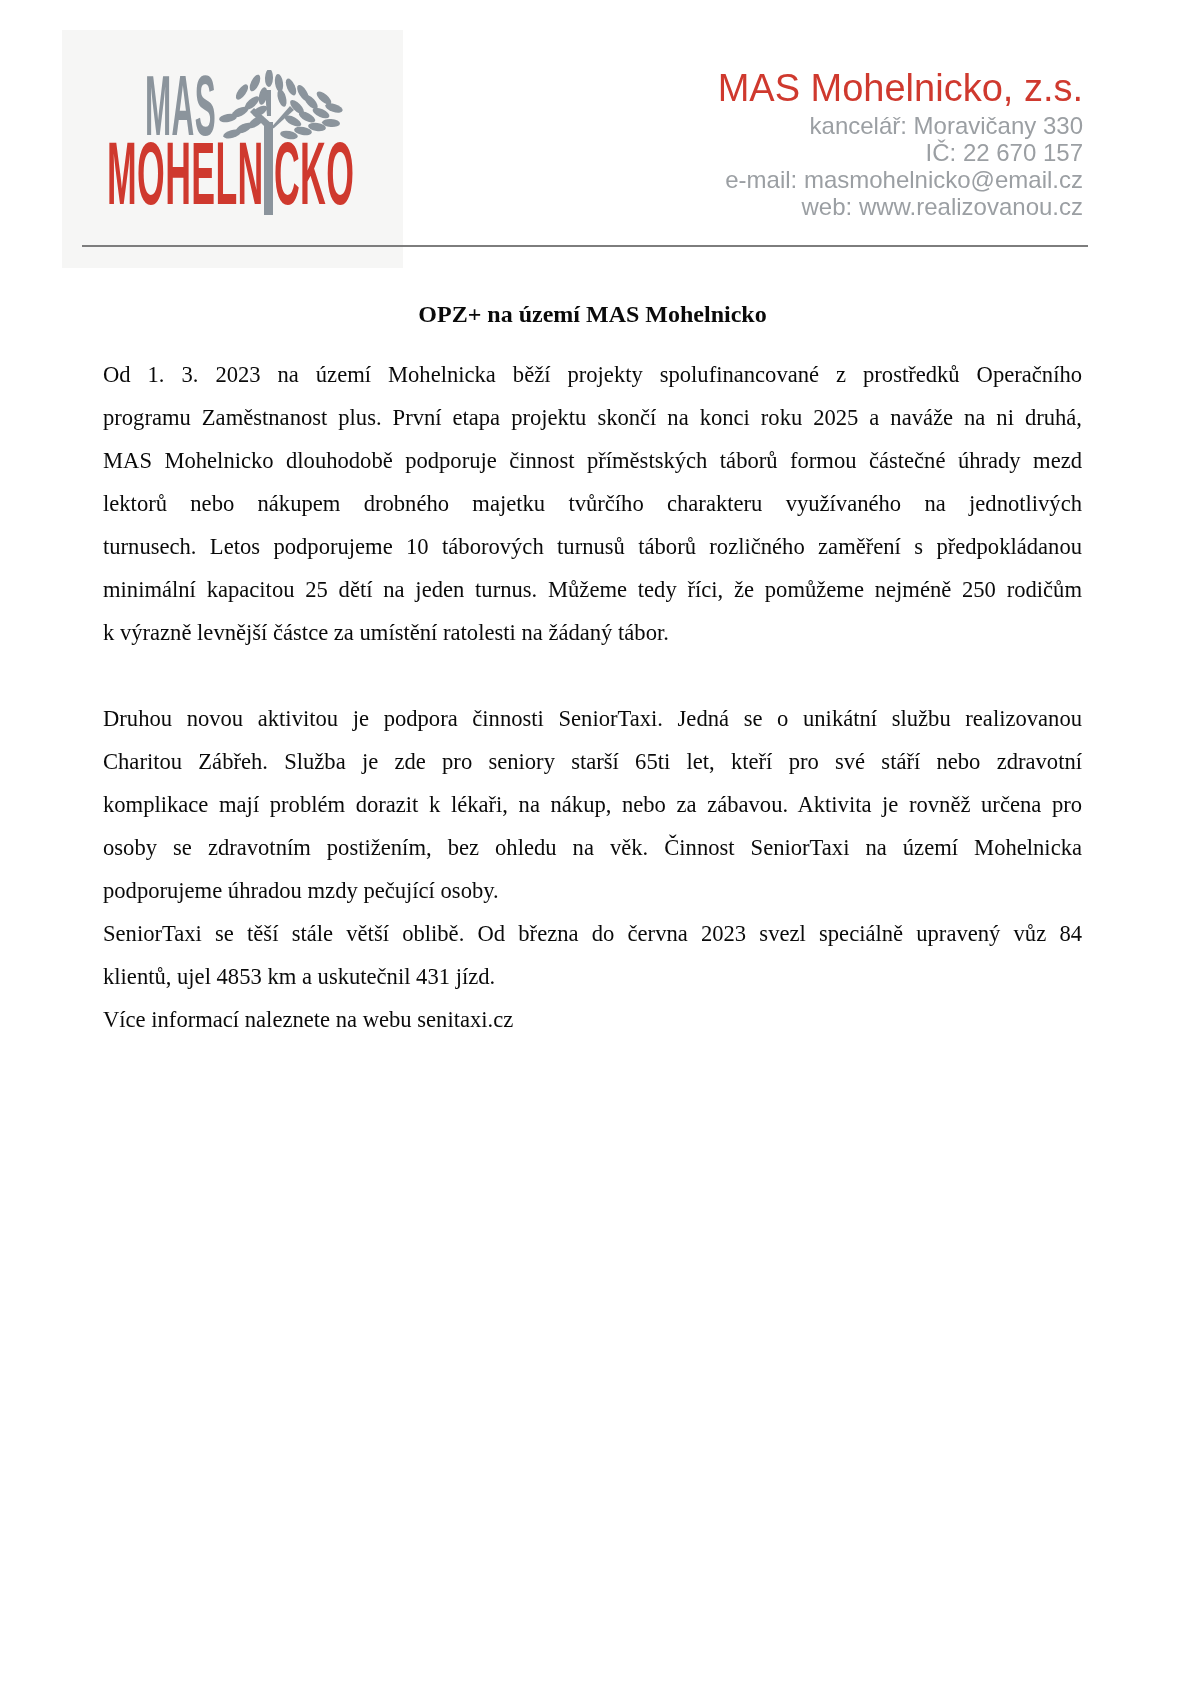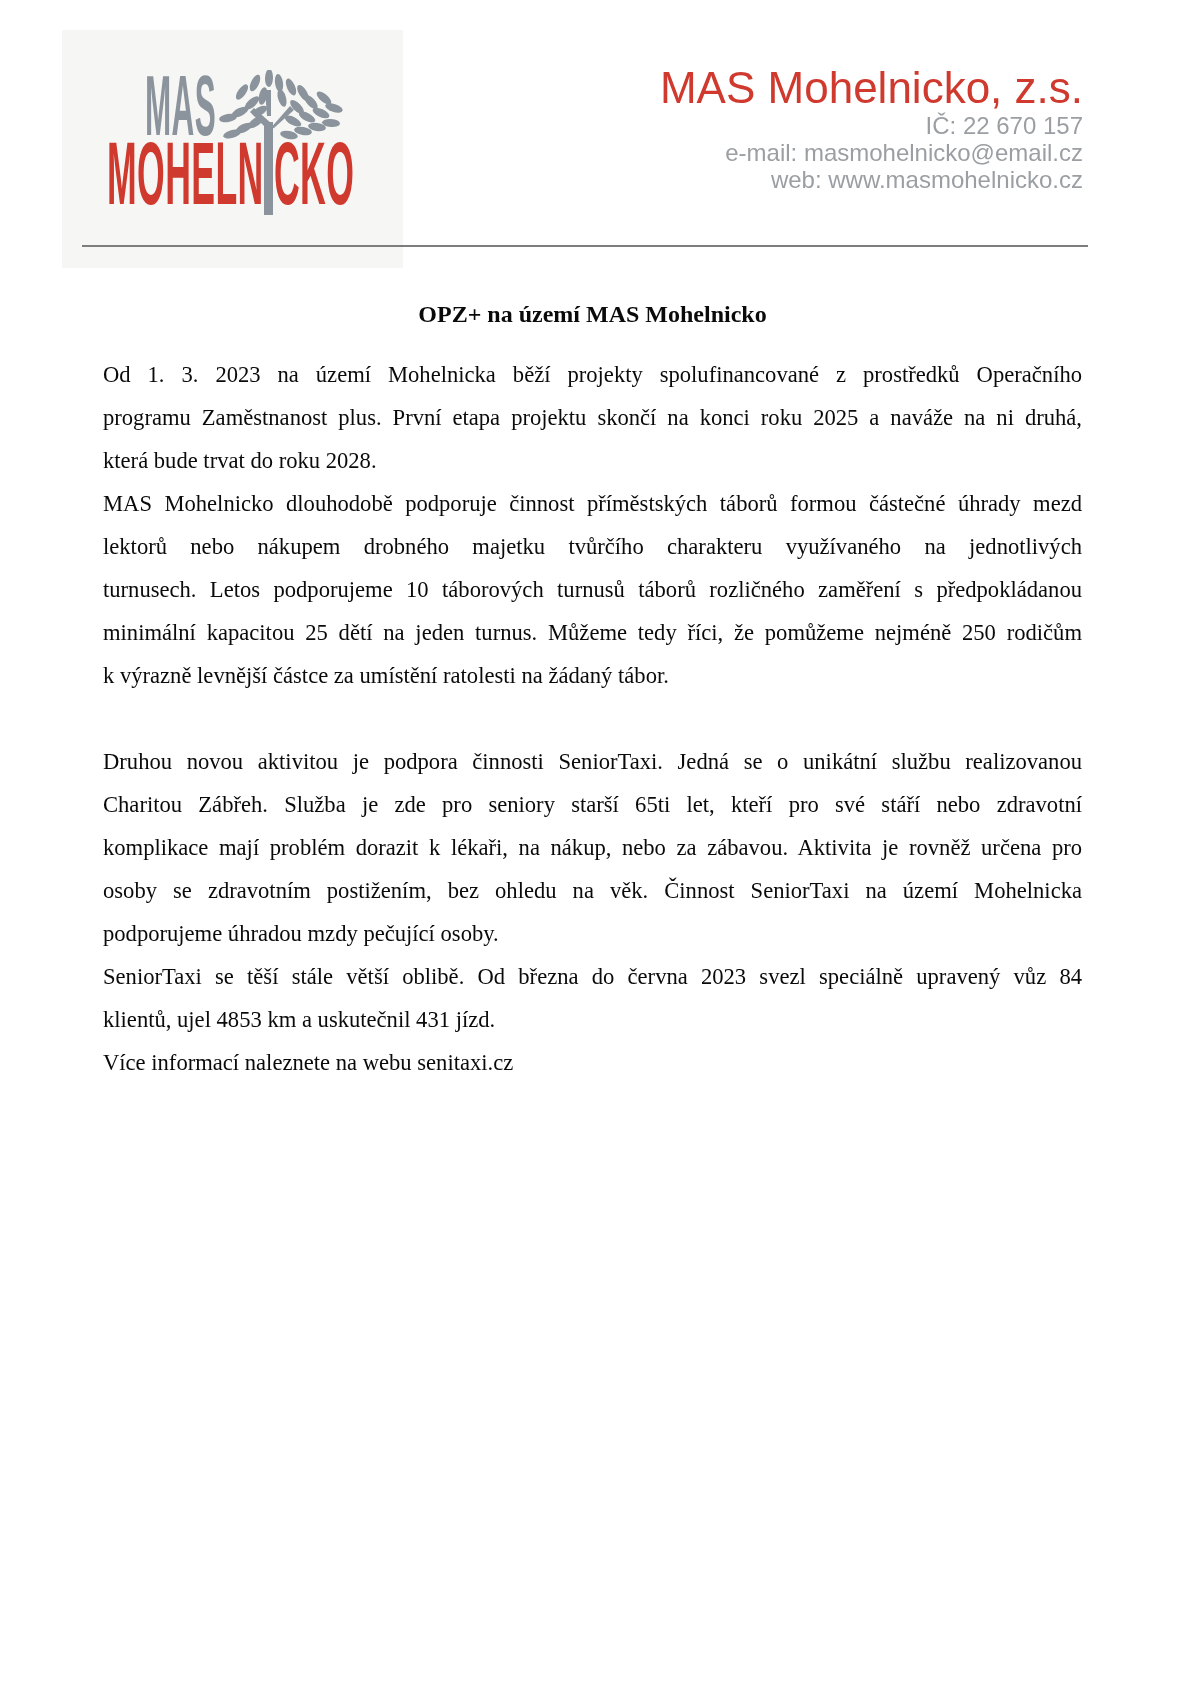--- a/index.html
+++ b/index.html
@@ -53,21 +53,21 @@
     width: 140px; height: 150px;
   }
 
   .contact {
     position: absolute;
     right: 107px; top: 68px;
     text-align: right;
     font-family: "Liberation Sans", sans-serif;
   }
   .contact-title {
-    font-size: 44px;
+    font-size: 38px;
     line-height: 40px;
     color: #cf392e;
     margin-bottom: 4px;
     white-space: nowrap;
   }
   .contact-line {
     font-size: 24px;
     line-height: 27px;
     color: #9b9fa3;
     white-space: nowrap;
@@ -148,36 +148,36 @@
           <ellipse cx="91" cy="61" rx="9" ry="4" transform="rotate(10 91 61)"></ellipse>
           <ellipse cx="105" cy="57" rx="9" ry="4" transform="rotate(8 105 57)"></ellipse>
           <ellipse cx="119" cy="53" rx="9" ry="4" transform="rotate(4 119 53)"></ellipse>
           <ellipse cx="48" cy="41" rx="8" ry="4" transform="rotate(-30 48 41)"></ellipse>
         </g>
       </svg>
     </div>
 
     <div class="contact">
       <div class="contact-title">MAS Mohelnicko, z.s.</div>
+      <div class="contact-line">kancelář: Moravičany 330</div>
       <div class="contact-line">IČ: 22 670 157</div>
       <div class="contact-line">e-mail: masmohelnicko@email.cz</div>
-      <div class="contact-line">web: www.masmohelnicko.cz</div>
+      <div class="contact-line">web: www.realizovanou.cz</div>
     </div>
 
     <div class="rule"></div>
   </header>
 
   <main class="letter-body">
 
     <h1 class="doc-heading">OPZ+ na území MAS Mohelnicko</h1>
 
     <section class="para">
       <div class="jline">Od 1. 3. 2023 na území Mohelnicka běží projekty spolufinancované z prostředků Operačního</div>
       <div class="jline">programu Zaměstnanost plus. První etapa projektu skončí na konci roku 2025 a naváže na ni druhá,</div>
-      <div class="jline last">která bude trvat do roku 2028.</div>
     </section>
 
     <section class="para">
       <div class="jline">MAS Mohelnicko dlouhodobě podporuje činnost příměstských táborů formou částečné úhrady mezd</div>
       <div class="jline">lektorů nebo nákupem drobného majetku tvůrčího charakteru využívaného na jednotlivých</div>
       <div class="jline">turnusech. Letos podporujeme 10 táborových turnusů táborů rozličného zaměření s předpokládanou</div>
       <div class="jline">minimální kapacitou 25 dětí na jeden turnus. Můžeme tedy říci, že pomůžeme nejméně 250 rodičům</div>
       <div class="jline last">k výrazně levnější částce za umístění ratolesti na žádaný tábor.</div>
     </section>
 

